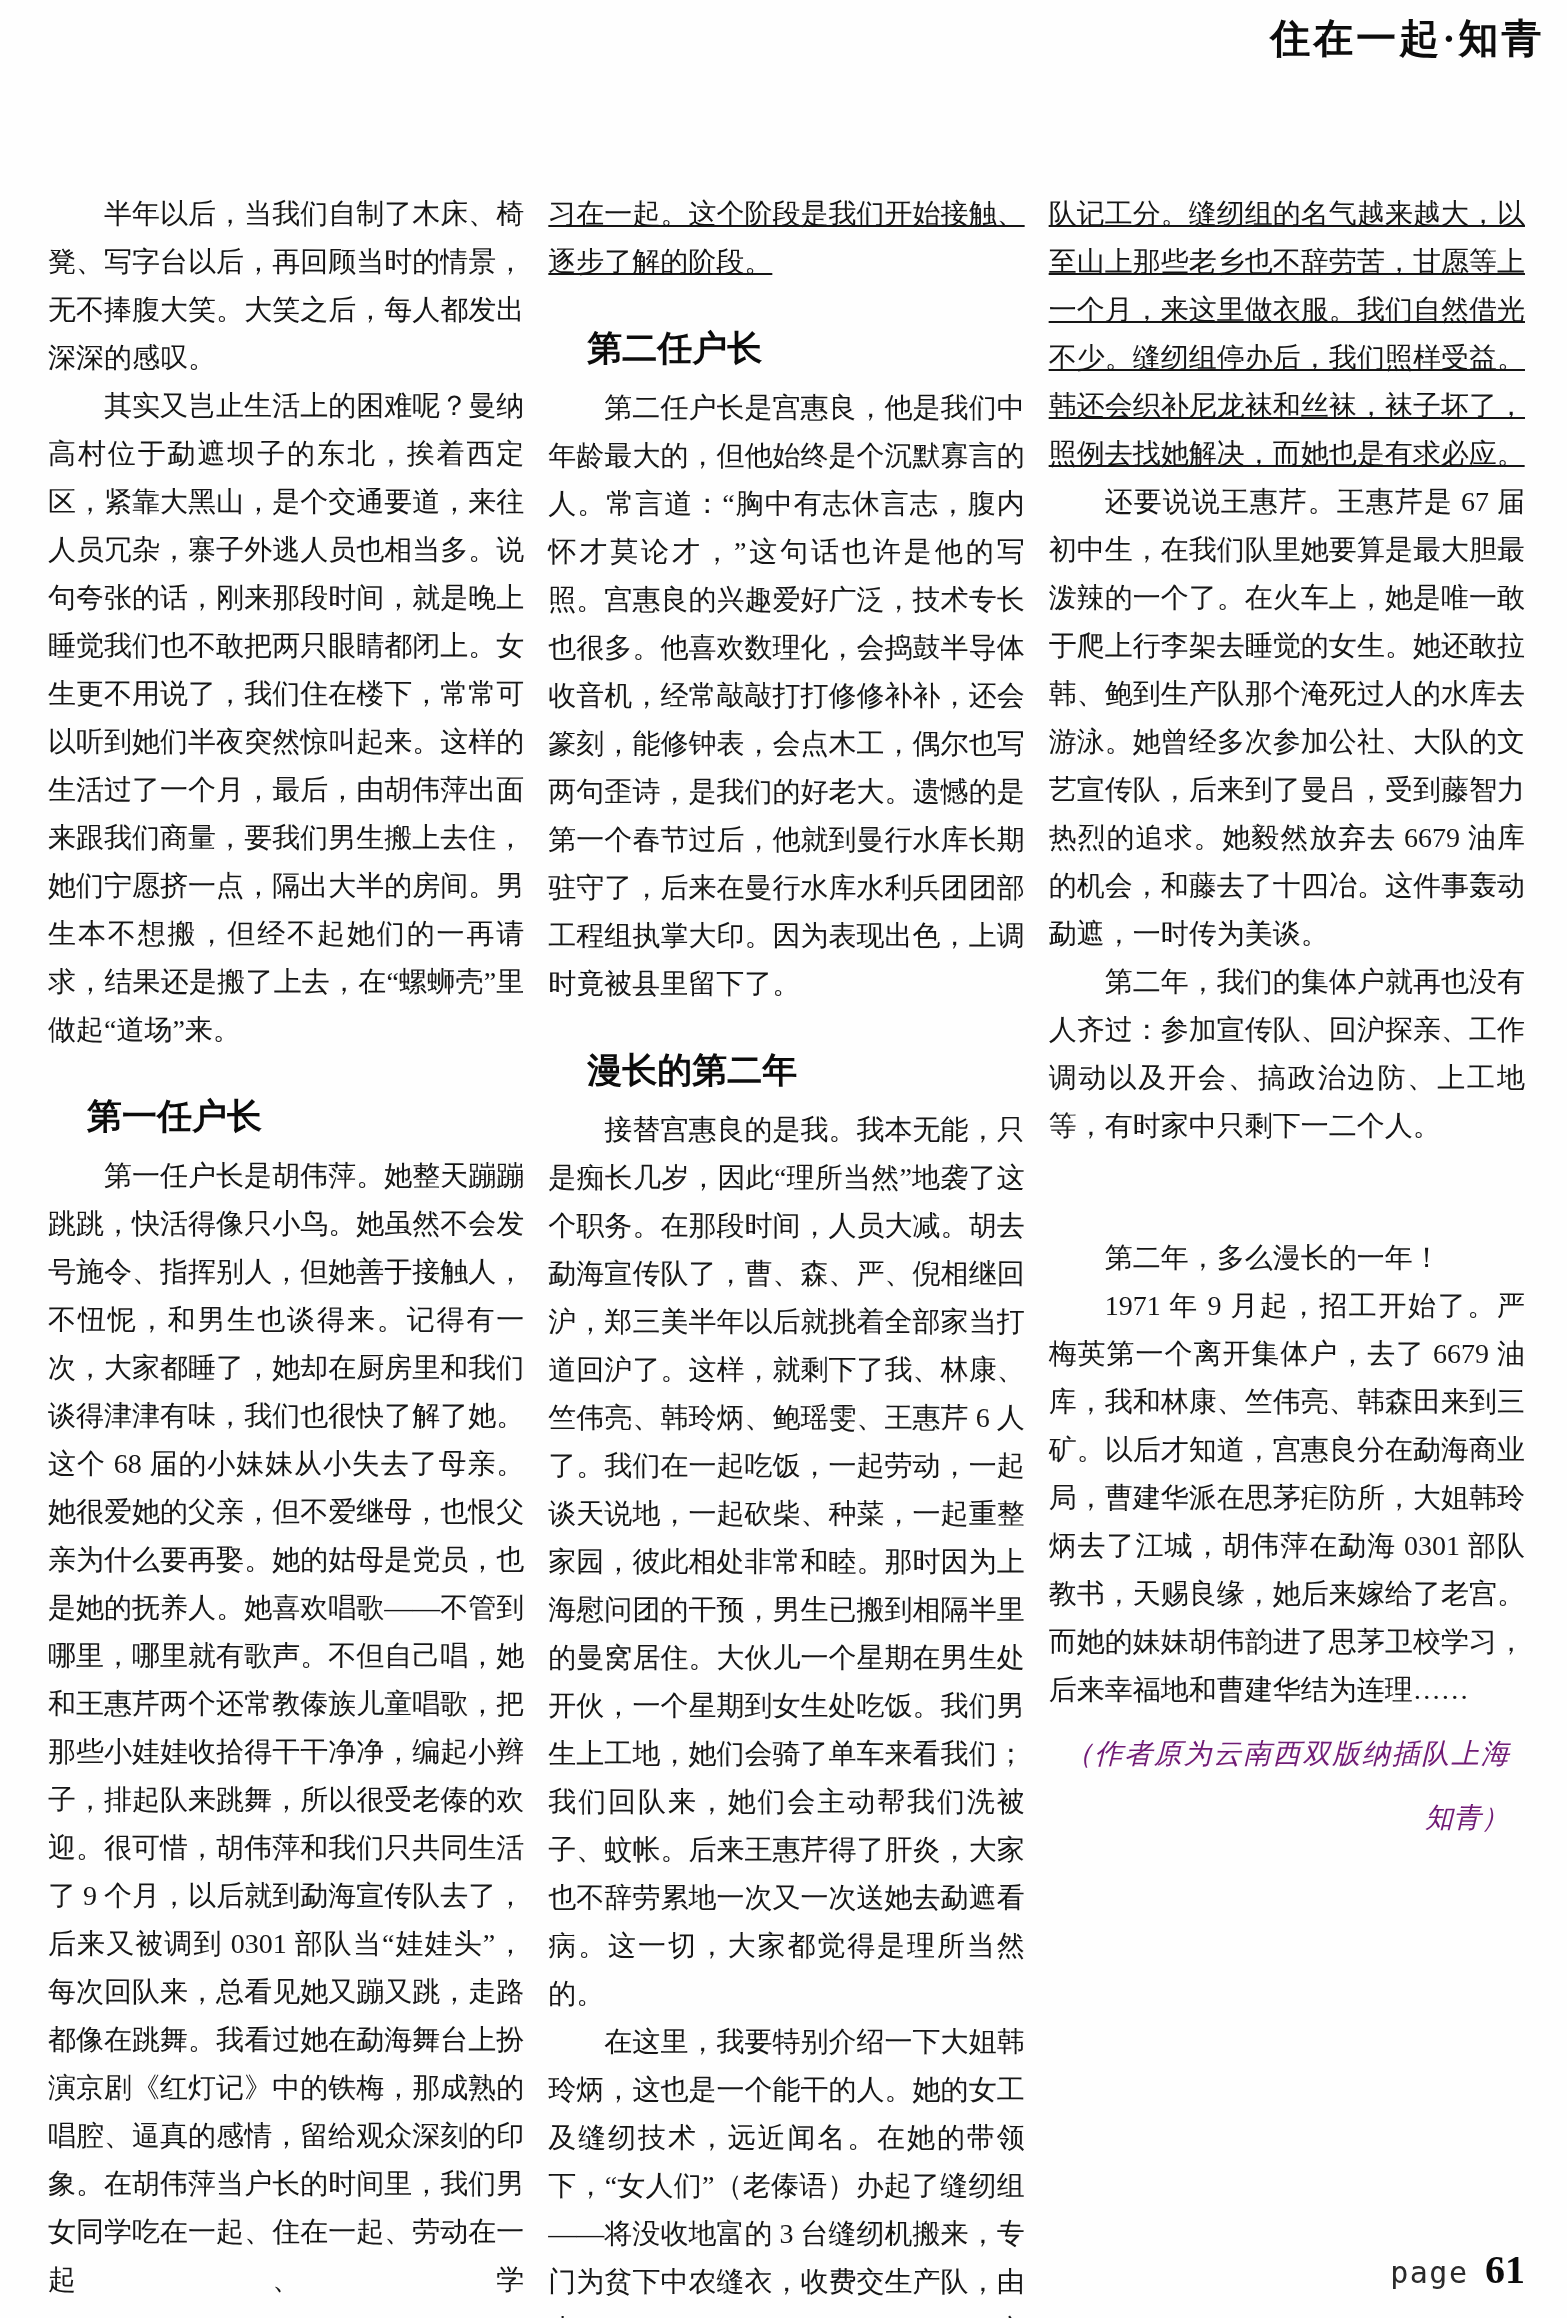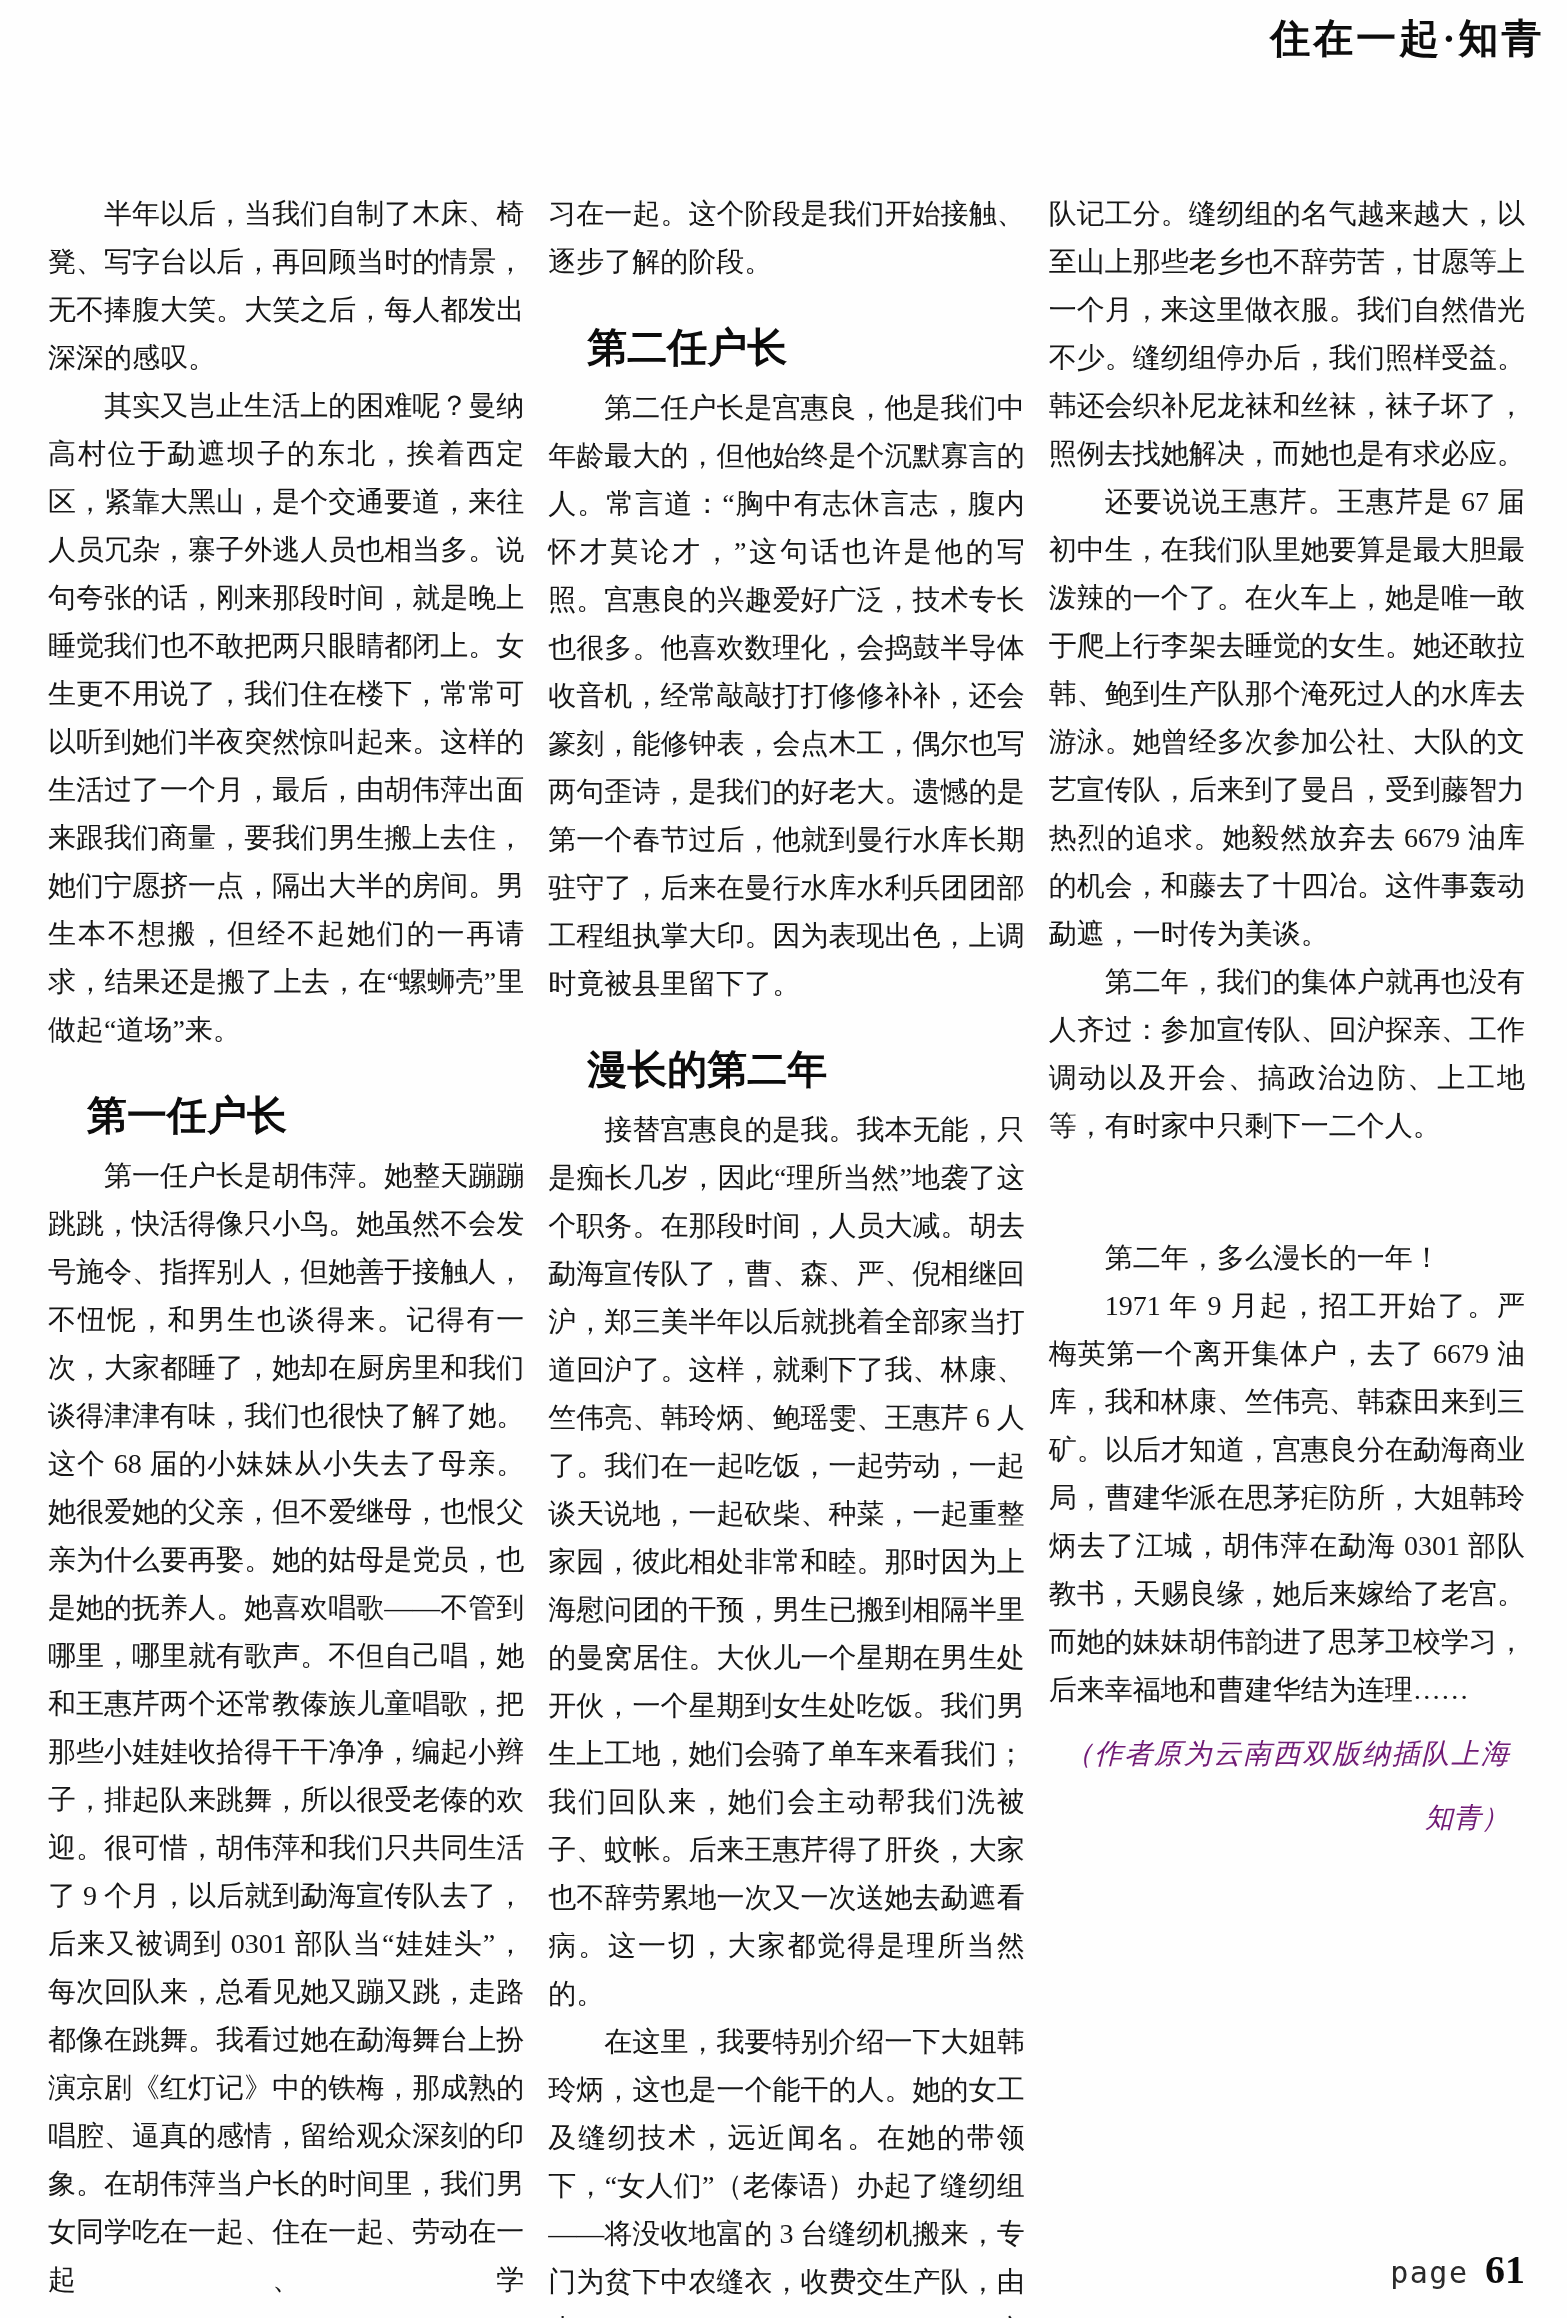--- a/index.html
+++ b/index.html
@@ -34,28 +34,28 @@
   .col { flex: 1 1 0; min-width: 0; }
   .body-para {
     margin: 0;
     font-size: 28px;
     line-height: 48px;
     text-align: justify;
     text-indent: 2em;
     word-break: break-all;
     color: #161616;
   }
-  .body-para.cont-prev { text-indent: 0; }
+  .body-para.cont-prev { text-indent: 0; text-decoration: underline; }
   .body-para.cont-next { text-align-last: justify; }
   .body-para.space-above { margin-top: 84px; }
   .sec-heading {
     margin: 34px 0 9px 0;
     padding-left: 39px;
     font-family: "Liberation Sans", "DejaVu Sans", sans-serif;
-    font-size: 40px;
+    font-size: 35px;
     line-height: 55px;
     font-weight: bold;
     color: #0c0c0c;
   }
   .author-note { margin-top: 13.5px; }
   .author-note p {
     margin: 16px;
     font-size: 28px;
     line-height: 48px;
     font-style: italic;

